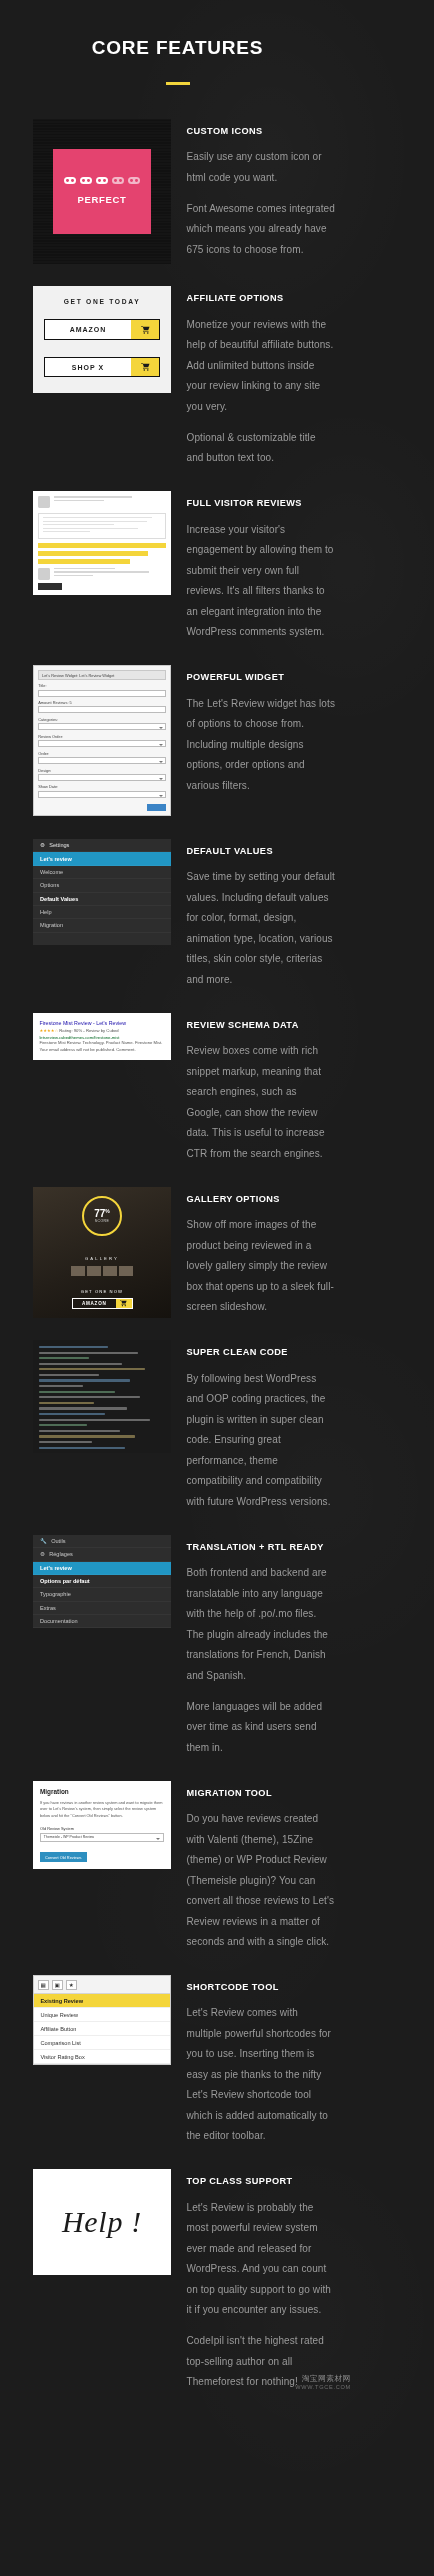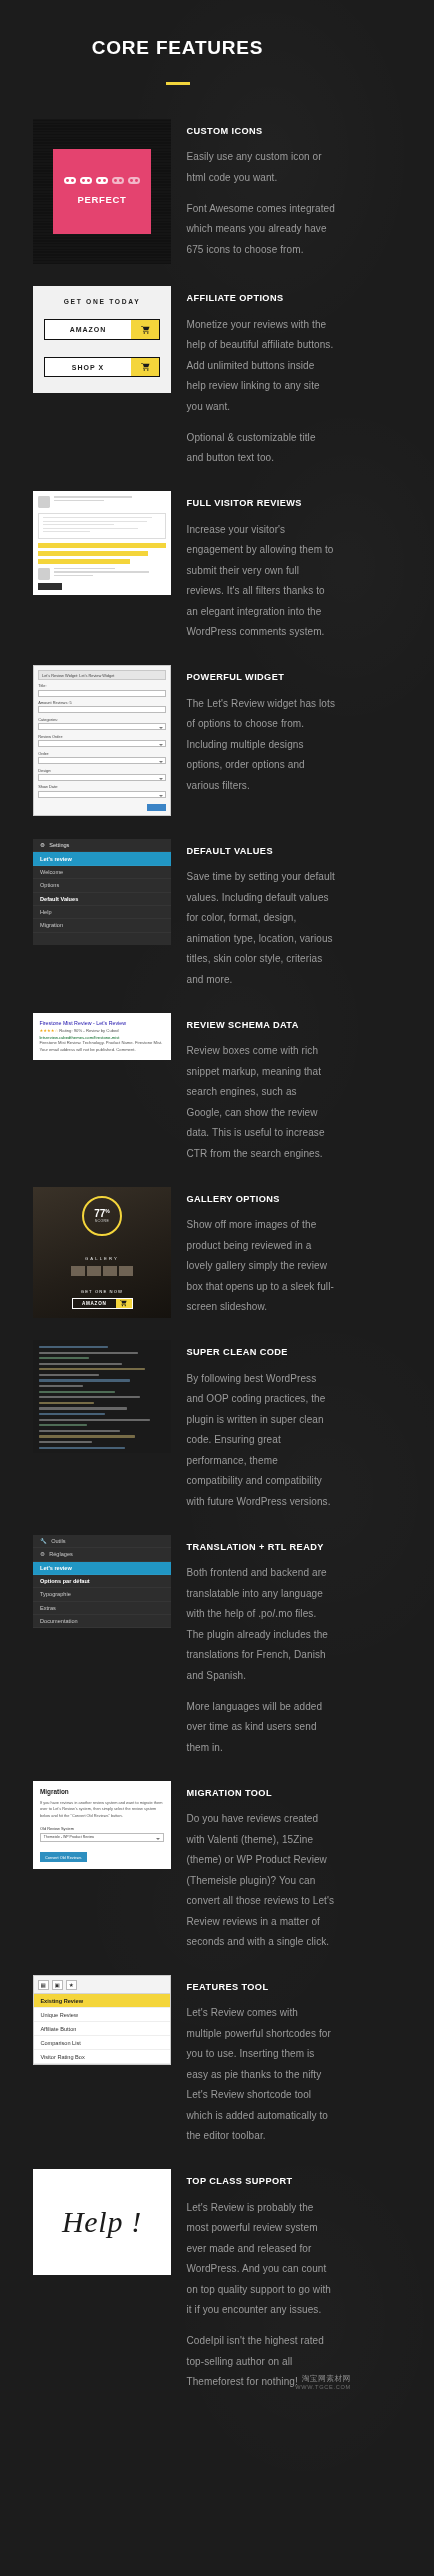--- a/index.html
+++ b/index.html
@@ -338,21 +338,21 @@
                   <path d="M0 0h3l1 2h15l-3 8H6l-.5 2H17v1.5H4L6 9 3.5 1.5H0z"></path>
                   <circle cx="7" cy="16" r="1.8"></circle>
                   <circle cx="15" cy="16" r="1.8"></circle>
                 </svg>
             </span>
           </div>
         </div>
       </div>
       <div class="copy">
         <h3>AFFILIATE OPTIONS</h3>
-        <p>Monetize your reviews with the help of beautiful affiliate buttons. Add unlimited buttons inside help review linking to any site you want.</p>
+        <p>Monetize your reviews with the help of beautiful affiliate buttons. Add unlimited buttons inside your review linking to any site you very.</p>
         <p>Optional &amp; customizable title and button text too.</p>
       </div>
     </div>
 
     <div class="feature">
       <div class="visual">
         <div class="vr-card">
           <div class="vr-head">
             <div class="vr-avatar"></div>
             <div class="vr-lines">
@@ -622,21 +622,21 @@
             <div class="sh-item">
                 <span>Comparison List</span>
               </div>
             <div class="sh-item">
                 <span>Visitor Rating Box</span>
               </div>
           </div>
         </div>
       </div>
       <div class="copy">
-        <h3>FEATURES TOOL</h3>
+        <h3>SHORTCODE TOOL</h3>
         <p>Let's Review comes with multiple powerful shortcodes for you to use. Inserting them is easy as pie thanks to the nifty Let's Review shortcode tool which is added automatically to the editor toolbar.</p>
       </div>
     </div>
 
     <div class="feature">
       <div class="visual">
         <div class="help-card">
           <span class="help-txt">Help !</span>
         </div>
       </div>

